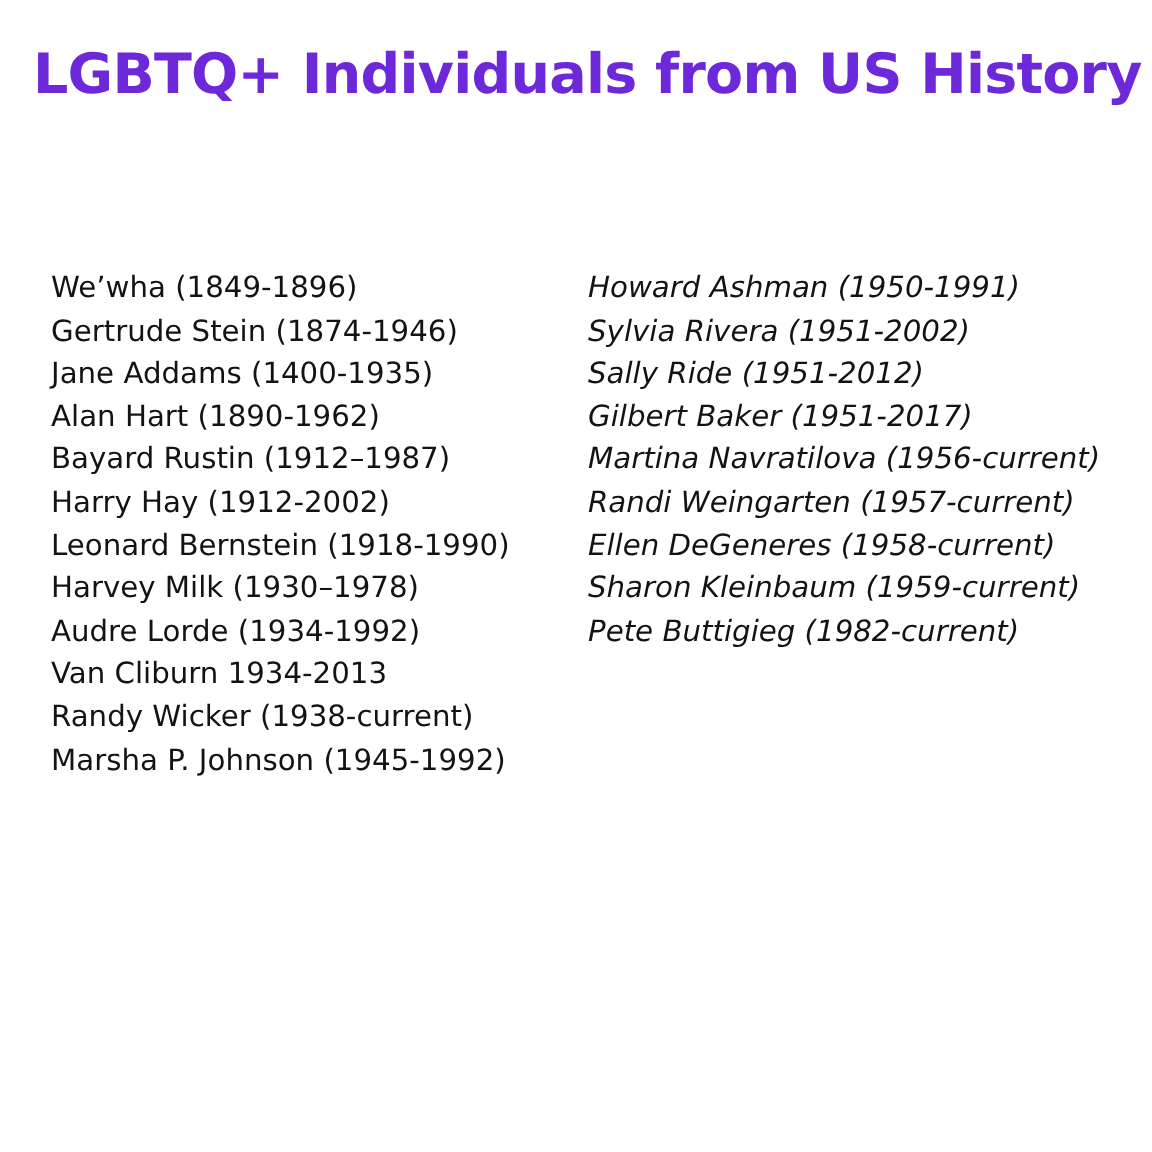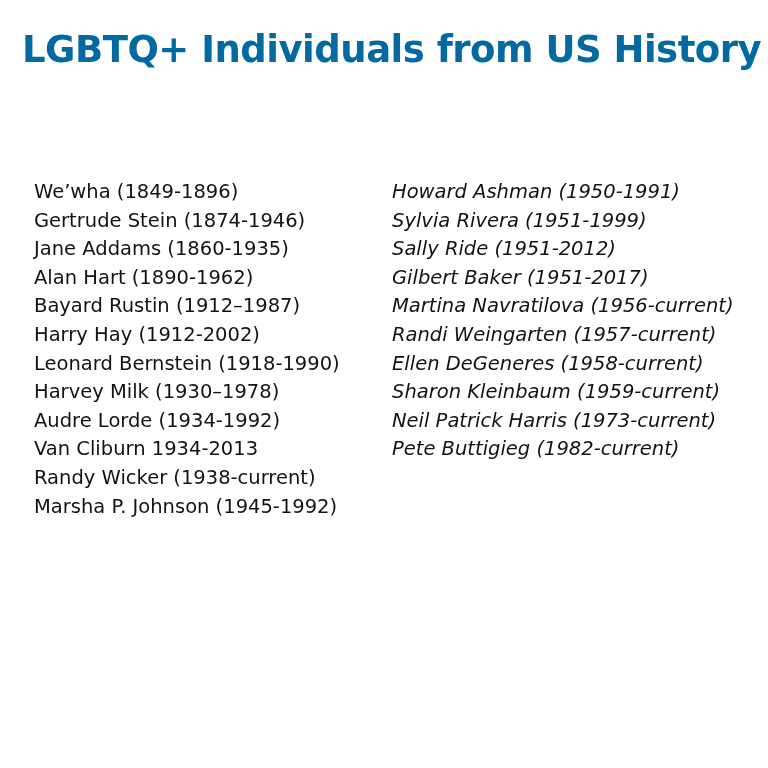--- a/index.html
+++ b/index.html
@@ -22,21 +22,21 @@
   }
   .title {
     position: absolute;
     left: 22px;
     top: 28px;
     width: 730px;
     font-family: "DejaVu Sans", sans-serif;
     font-size: 37px;
     font-weight: 700;
     letter-spacing: -0.5px;
-    color: #0369a1;
+    color: #6d28d9;
     white-space: nowrap;
   }
   .columns {
     position: absolute;
     left: 34px;
     top: 178px;
     width: 710px;
     display: flex;
     align-items: flex-start;
   }
@@ -64,39 +64,38 @@
 
 <div class="page">
 
   <div class="title">LGBTQ+ Individuals from US History</div>
 
   <div class="columns">
 
     <div class="column left">
       <div class="entry">We’wha (1849-1896)</div>
       <div class="entry">Gertrude Stein (1874-1946)</div>
-      <div class="entry">Jane Addams (1860-1935)</div>
+      <div class="entry">Jane Addams (1400-1935)</div>
       <div class="entry">Alan Hart (1890-1962)</div>
       <div class="entry">Bayard Rustin (1912–1987)</div>
       <div class="entry">Harry Hay  (1912-2002)</div>
       <div class="entry">Leonard Bernstein (1918-1990)</div>
       <div class="entry">Harvey Milk (1930–1978)</div>
       <div class="entry">Audre Lorde (1934-1992)</div>
       <div class="entry">Van Cliburn 1934-2013</div>
       <div class="entry">Randy Wicker  (1938-current)</div>
       <div class="entry">Marsha P. Johnson (1945-1992)</div>
     </div>
 
     <div class="column right">
       <div class="entry">Howard Ashman (1950-1991)</div>
-      <div class="entry">Sylvia Rivera (1951-1999)</div>
+      <div class="entry">Sylvia Rivera (1951-2002)</div>
       <div class="entry">Sally Ride (1951-2012)</div>
       <div class="entry">Gilbert Baker (1951-2017)</div>
       <div class="entry">Martina Navratilova (1956-current)</div>
       <div class="entry">Randi Weingarten (1957-current)</div>
       <div class="entry">Ellen DeGeneres (1958-current)</div>
       <div class="entry">Sharon Kleinbaum (1959-current)</div>
-      <div class="entry">Neil Patrick Harris (1973-current)</div>
       <div class="entry">Pete Buttigieg (1982-current)</div>
     </div>
 
   </div>
 </div>
 
 </body></html>

